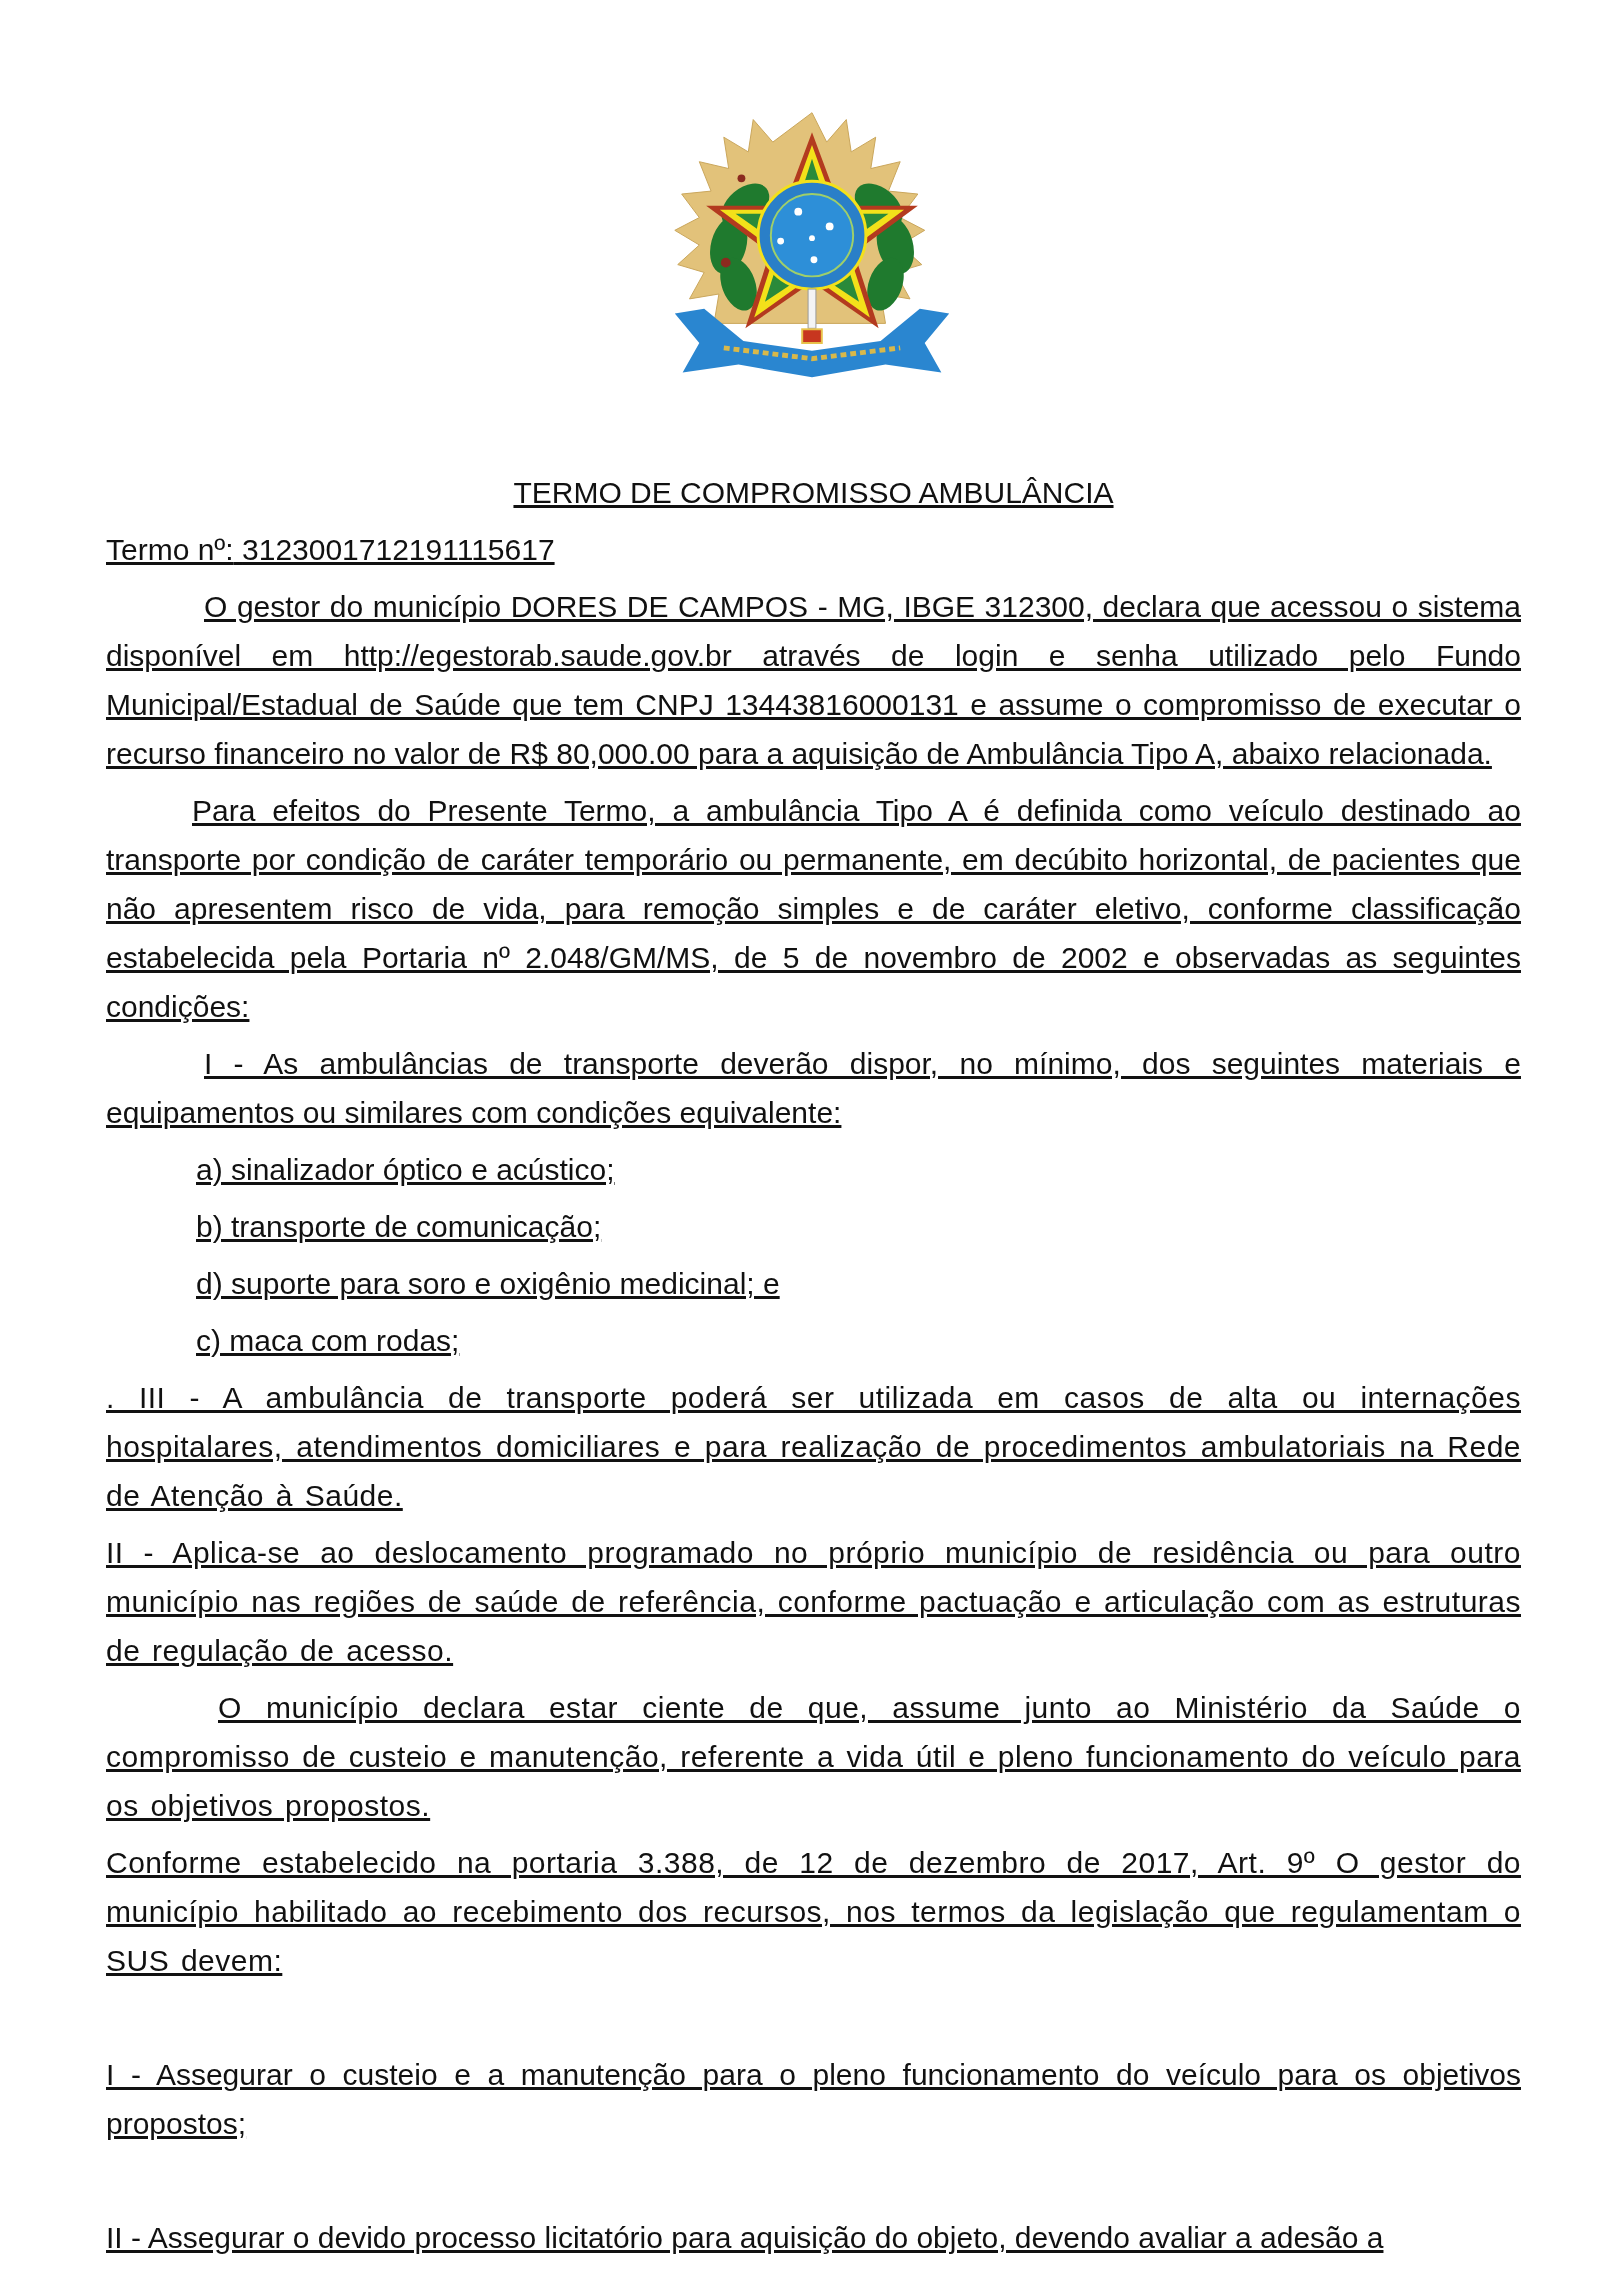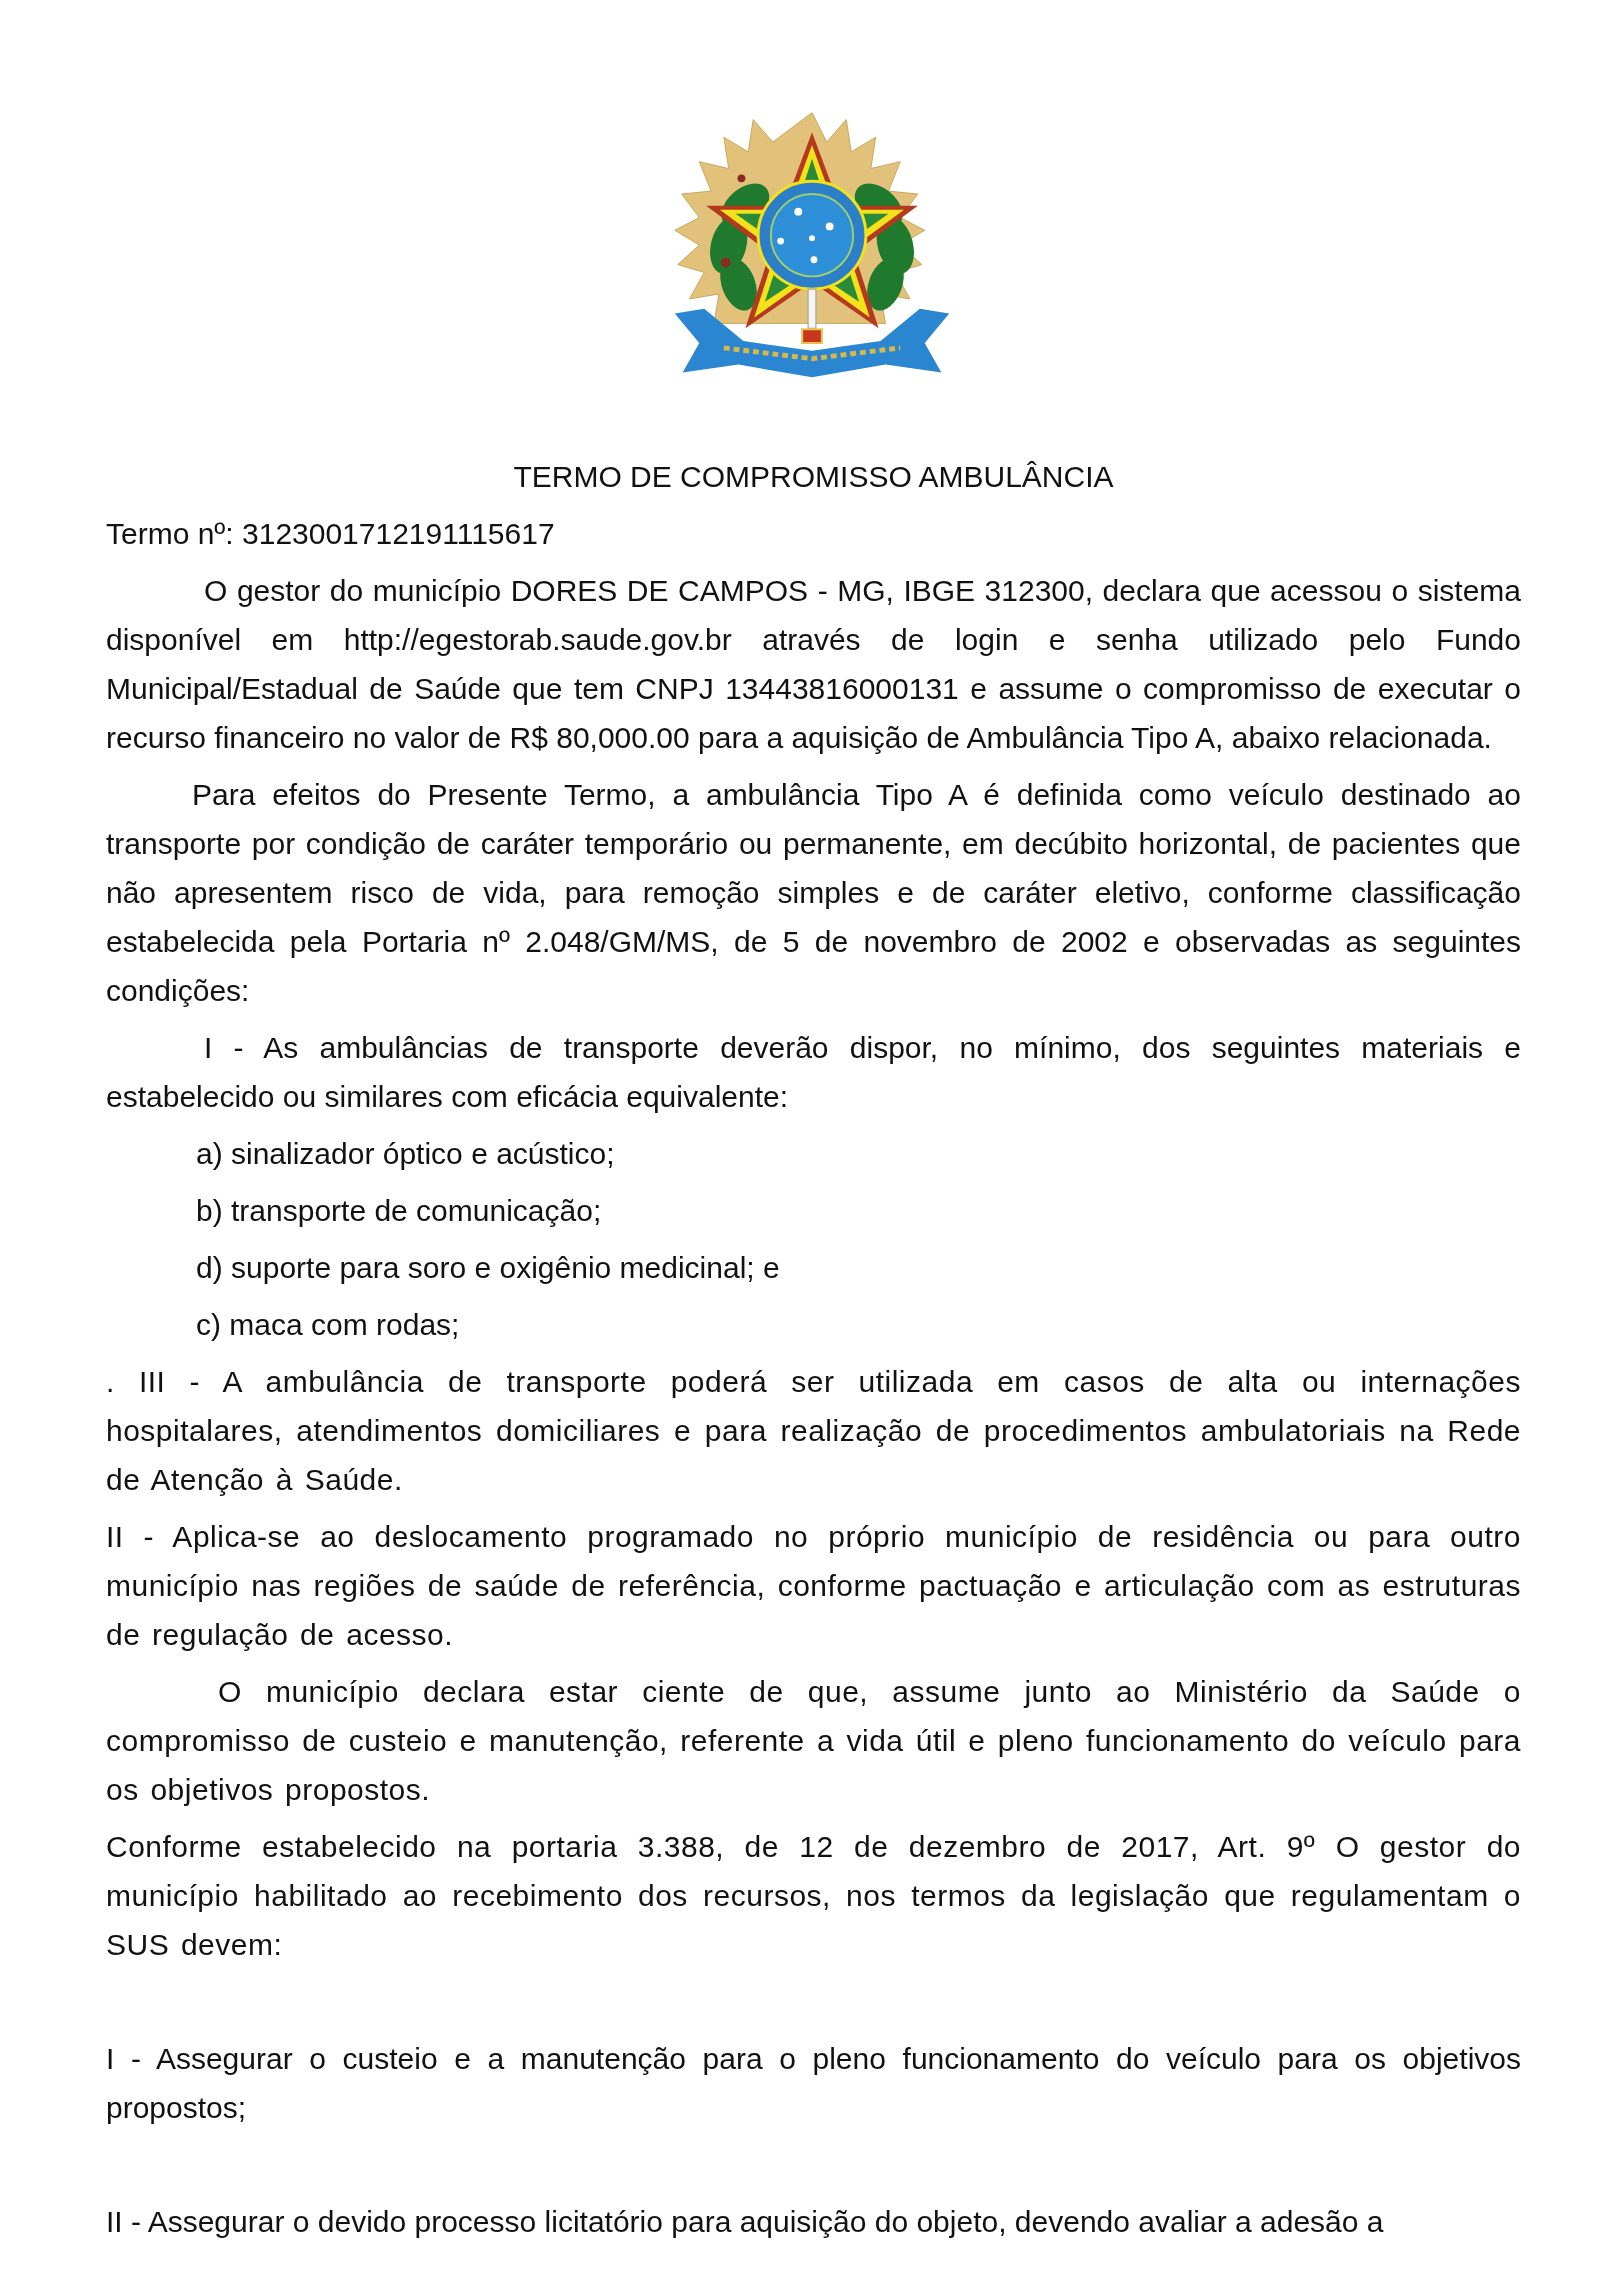--- a/index.html
+++ b/index.html
@@ -20,24 +20,25 @@
     .emblem {
       position: absolute;
       left: 567px; 
       top: 98px;
       width: 294px;
       height: 294px;
     }
     .doc {
       position: absolute;
       left: 0;
-      top: 452px;
+      top: 468px;
       width: 1431px;
       font-size: 30px;
       line-height: 49px;
+      text-decoration: underline;
     }
     .title {
       text-align: center;
       margin: 0;
       font-weight: normal;
       font-size: 30px;
       line-height: 49px;
     }
     p {
       margin: 8px;
@@ -108,21 +109,21 @@
 
     <p>
       <span>Termo nº:</span>
       <span>3123001712191115617</span>
     </p>
 
     <p class="ind1">O gestor do município DORES DE CAMPOS - MG, IBGE 312300, declara que acessou o sistema disponível em http://egestorab.saude.gov.br através de login e senha utilizado pelo Fundo Municipal/Estadual de Saúde que tem CNPJ 13443816000131 e assume o compromisso de executar o recurso financeiro no valor de R$ 80,000.00 para a aquisição de Ambulância Tipo A, abaixo relacionada.</p>
 
     <p class="ind2">Para efeitos do Presente Termo, a ambulância Tipo A é definida como veículo destinado ao transporte por condição de caráter temporário ou permanente, em decúbito horizontal, de pacientes que não apresentem risco de vida, para remoção simples e de caráter eletivo, conforme classificação estabelecida pela Portaria nº 2.048/GM/MS, de 5 de novembro de 2002 e observadas as seguintes condições:</p>
 
-    <p class="ind3">I - As ambulâncias de transporte deverão dispor, no mínimo, dos seguintes materiais e estabelecido ou similares com eficácia equivalente:</p>
+    <p class="ind3">I - As ambulâncias de transporte deverão dispor, no mínimo, dos seguintes materiais e equipamentos ou similares com condições equivalente:</p>
 
     <p class="item">a) sinalizador óptico e acústico;</p>
     <p class="item">b) transporte de comunicação;</p>
     <p class="item">d) suporte para soro e oxigênio medicinal; e</p>
     <p class="item">c) maca com rodas;</p>
 
     <p class="spaced">. III - A ambulância de transporte poderá ser utilizada em casos de alta ou internações hospitalares, atendimentos domiciliares e para realização de procedimentos ambulatoriais na Rede de Atenção à Saúde.</p>
 
     <p class="spaced">II - Aplica-se ao deslocamento programado no próprio município de residência ou para outro município nas regiões de saúde de referência, conforme pactuação e articulação com as estruturas de regulação de acesso.</p>
 

